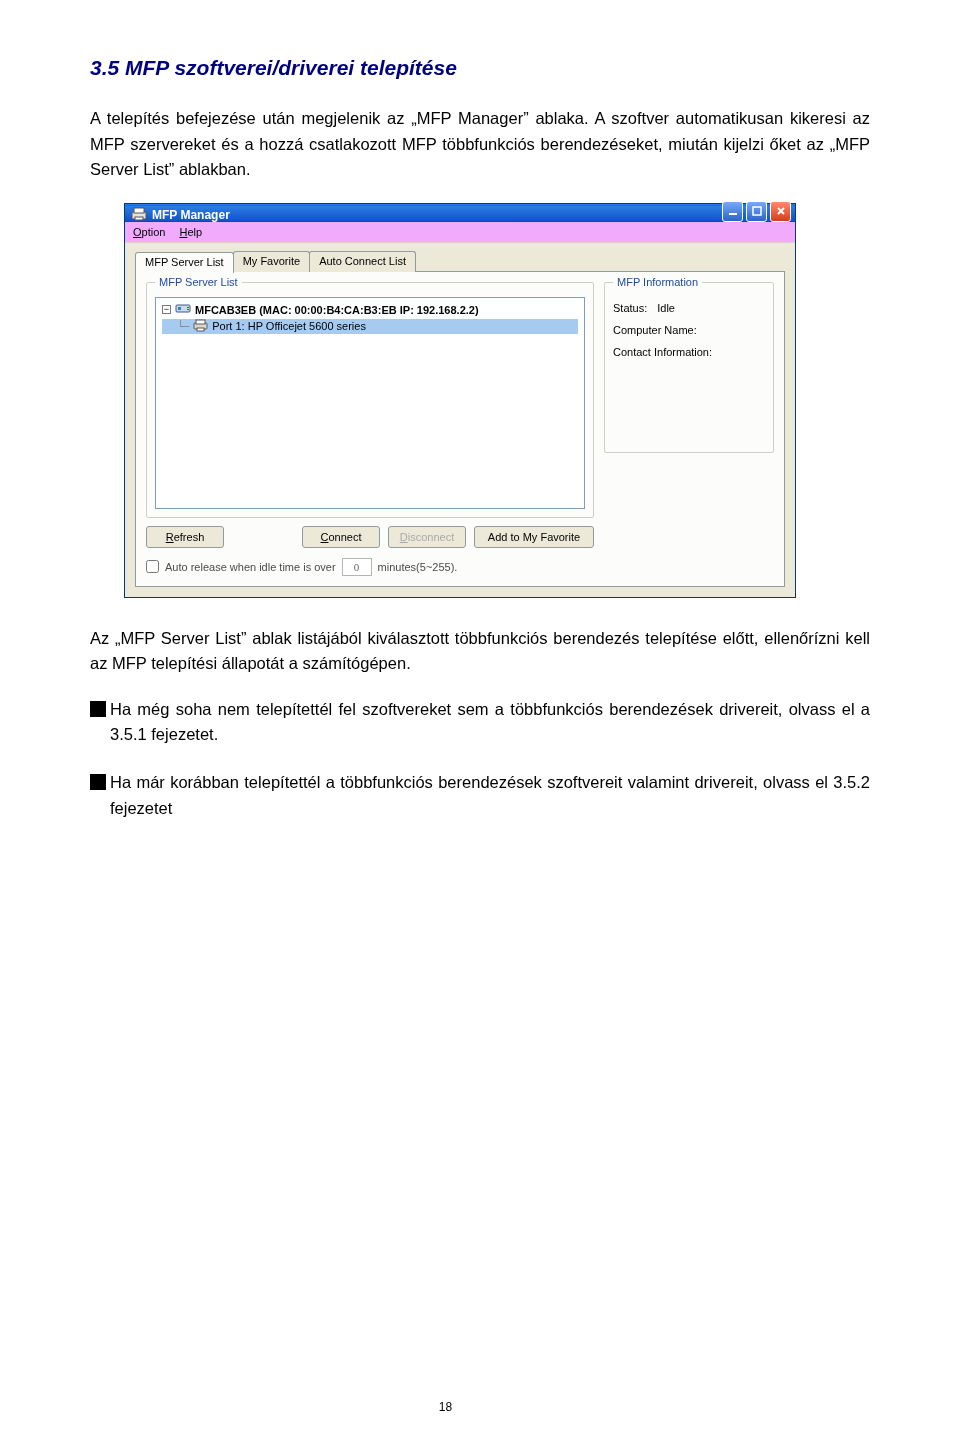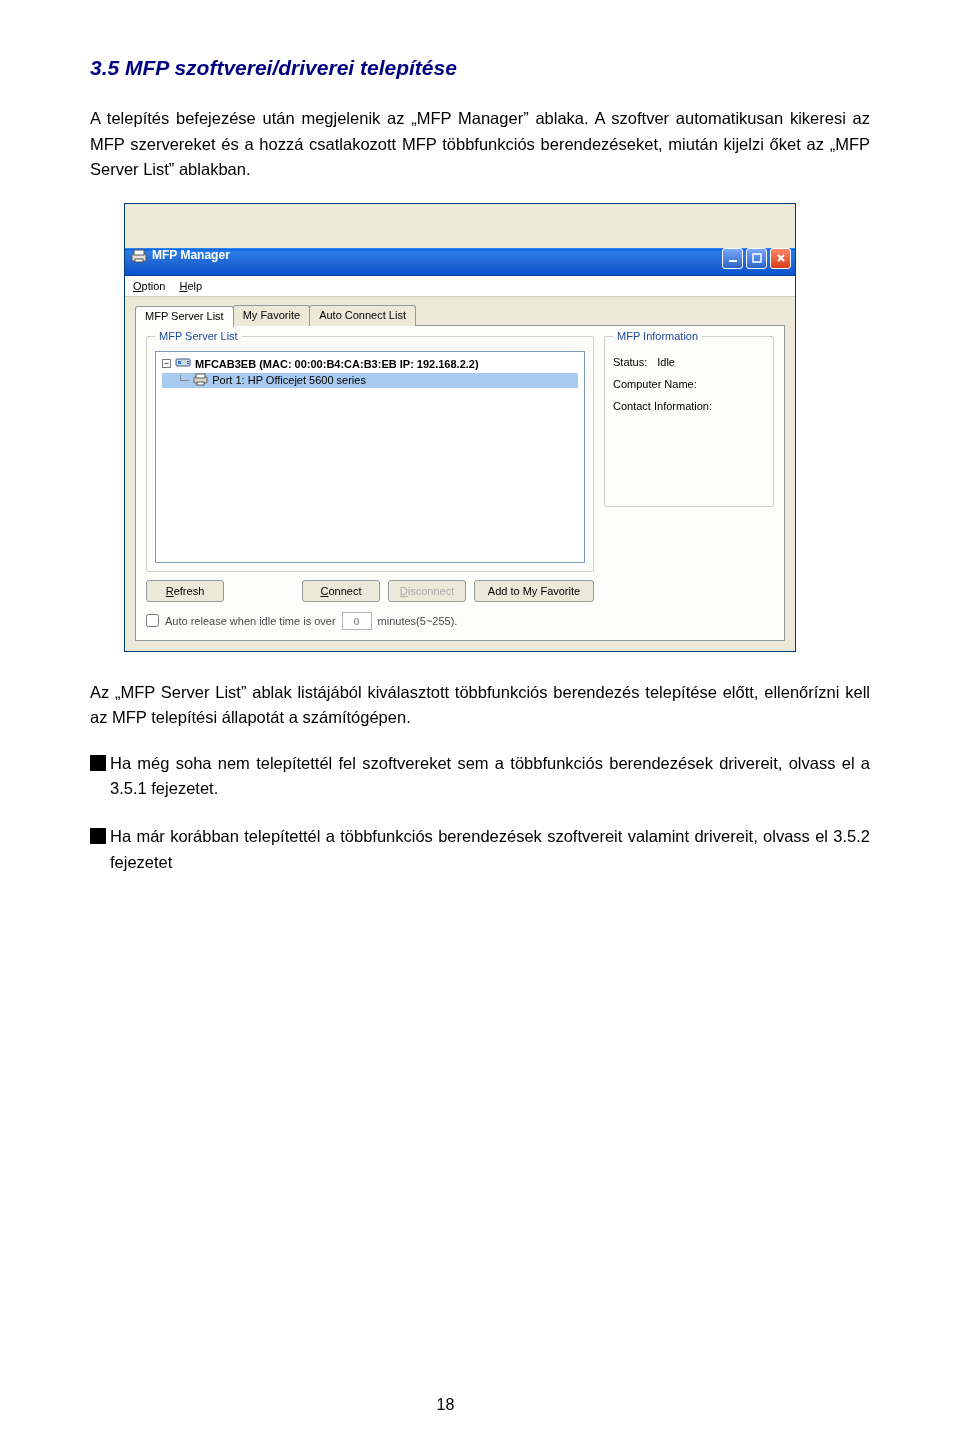--- a/index.html
+++ b/index.html
@@ -30,43 +30,42 @@
 
   
   .win {
     width: 672px;
     border: 1px solid #003c74;
     font-family: Tahoma, sans-serif;
     font-size: 11px;
     background: #ece9d8;
   }
   .titlebar {
-    height: 28px;
+    height: 18px;
     background: linear-gradient(to bottom,#3a95ff 0%,#0b5fe0 6%,#2a7de6 12%,#2169d6 50%,#0b54cd 95%,#093c9a 100%);
-    display:flex; align-items:flex-start;
+    display:flex; align-items:flex-end;
     padding:0 4px 0 6px;
     color:#fff;
-    margin-top:44px;
   }
   .titlebar .app-ico {
     width:16px; height:16px; margin-right:5px;
     display:inline-flex; align-items:center; justify-content:center;
   }
   .titlebar .title { font-weight:bold; font-size:12px; flex:1; }
   .win-btns { display:flex; gap:3px; }
   .wb {
     width:21px; height:21px;
     border:1px solid #fff; border-radius:3px;
     display:inline-flex; align-items:center; justify-content:center;
     color:#fff; font-weight:bold; font-size:12px;
     background:linear-gradient(to bottom,#79a8ff,#2a65c7);
   }
   .wb.close { background:linear-gradient(to bottom,#ff8a6a,#d73d1a); }
   .menubar {
-    background:#ffffff;
+    background:#f0abfc;
     display:flex; gap:14px; padding:4px 8px; font-size:11px;
     border-bottom:1px solid #d6d2c2;
     text-align:right;
   }
   .menuItem .ul { text-decoration:underline; }
 
   .client { padding:8px 10px 10px 10px; }
 
   .tabs { display:flex; position:relative; z-index:2; }
   .tab {
@@ -143,21 +142,21 @@
   .info-row { display:flex; gap:10px; }
 
   
   .bullets { margin-top:4px; }
   .bul { display:flex; gap:4px; margin-bottom:22px; }
   .bul .sq { width:16px; height:16px; background:#000; flex:0 0 16px; margin-top:4px; }
   .bul .txt { flex:1; font-size:16.5px; line-height:1.55; text-align:justify; }
 
   .pagenum {
     position:absolute; bottom:30px; left:0; width:891px;
-    text-align:center; font-size:16px;
+    text-align:center; font-size:12px;
   }
 </style>
 </head>
 <body>
 
 <div class="h3">3.5 MFP szoftverei/driverei telepítése</div>
 <div class="p">A telepítés befejezése után megjelenik az „MFP Manager” ablaka. A szoftver automatikusan kikeresi az MFP szervereket és a hozzá csatlakozott MFP többfunkciós berendezéseket, miután kijelzi őket az „MFP Server List” ablakban.</div>
 
 <div class="screenshot-wrap">
   <div class="win">

